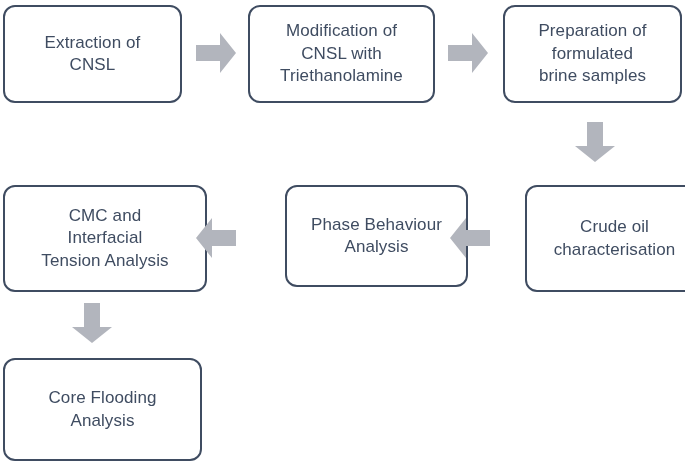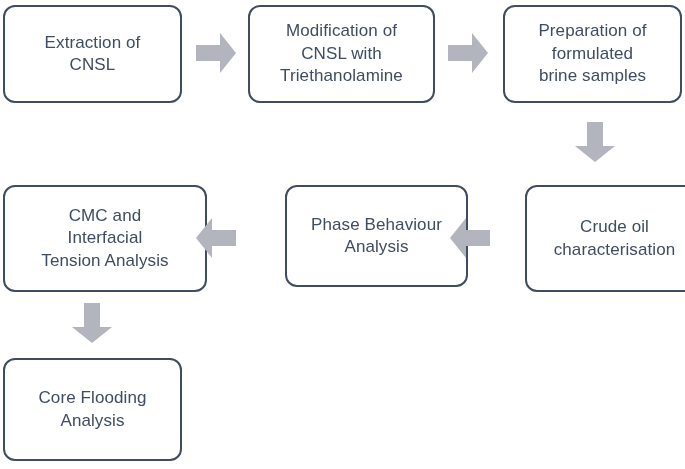--- a/index.html
+++ b/index.html
@@ -58,21 +58,21 @@
   <div class="node" style="left: 248px; top: 5px; width: 187px; height: 98px;">Modification of
 CNSL with
 Triethanolamine</div>
   <div class="node" style="left: 525px; top: 185px; width: 179px; height: 107px;">Crude oil
 characterisation</div>
   <div class="node" style="left: 252px; top: 185px; width: 183px; height: 102px; margin-left: 33px;">Phase Behaviour
 Analysis</div>
   <div class="node" style="left: 3px; top: 185px; width: 204px; height: 107px;">CMC  and
 Interfacial
 Tension Analysis</div>
-  <div class="node" style="left: 3px; top: 358px; width: 179px; height: 103px;">Core Flooding
+  <div class="node" style="left: 3px; top: 358px; width: 199px; height: 103px;">Core Flooding
 Analysis</div>
 
   <span class="arrow" style="left: 196px; top: 33px; width: 40px; height: 40px;">
       <svg width="40" height="40" viewBox="0 0 40 40">
         <path d="M0,12 L24,12 L24,0 L40,20 L24,40 L24,28 L0,28 Z" fill="#b2b5bd"></path>
       </svg>
     </span>
   <span class="arrow" style="left: 448px; top: 33px; width: 40px; height: 40px;">
       <svg width="40" height="40" viewBox="0 0 40 40">
         <path d="M0,12 L24,12 L24,0 L40,20 L24,40 L24,28 L0,28 Z" fill="#b2b5bd"></path>

